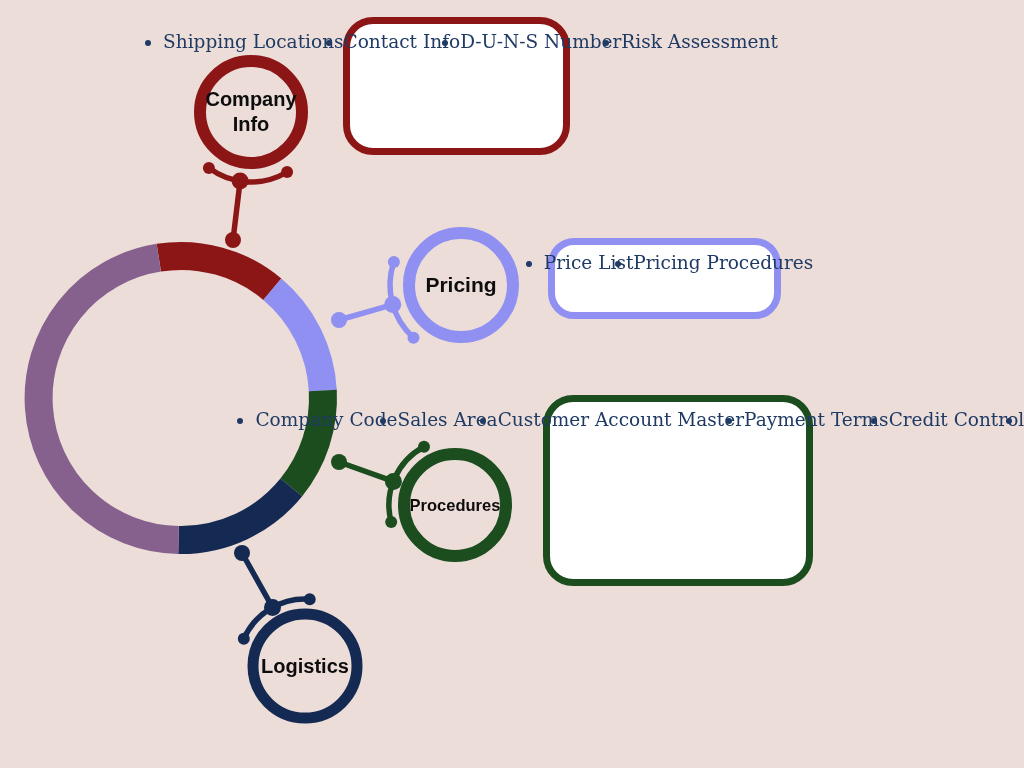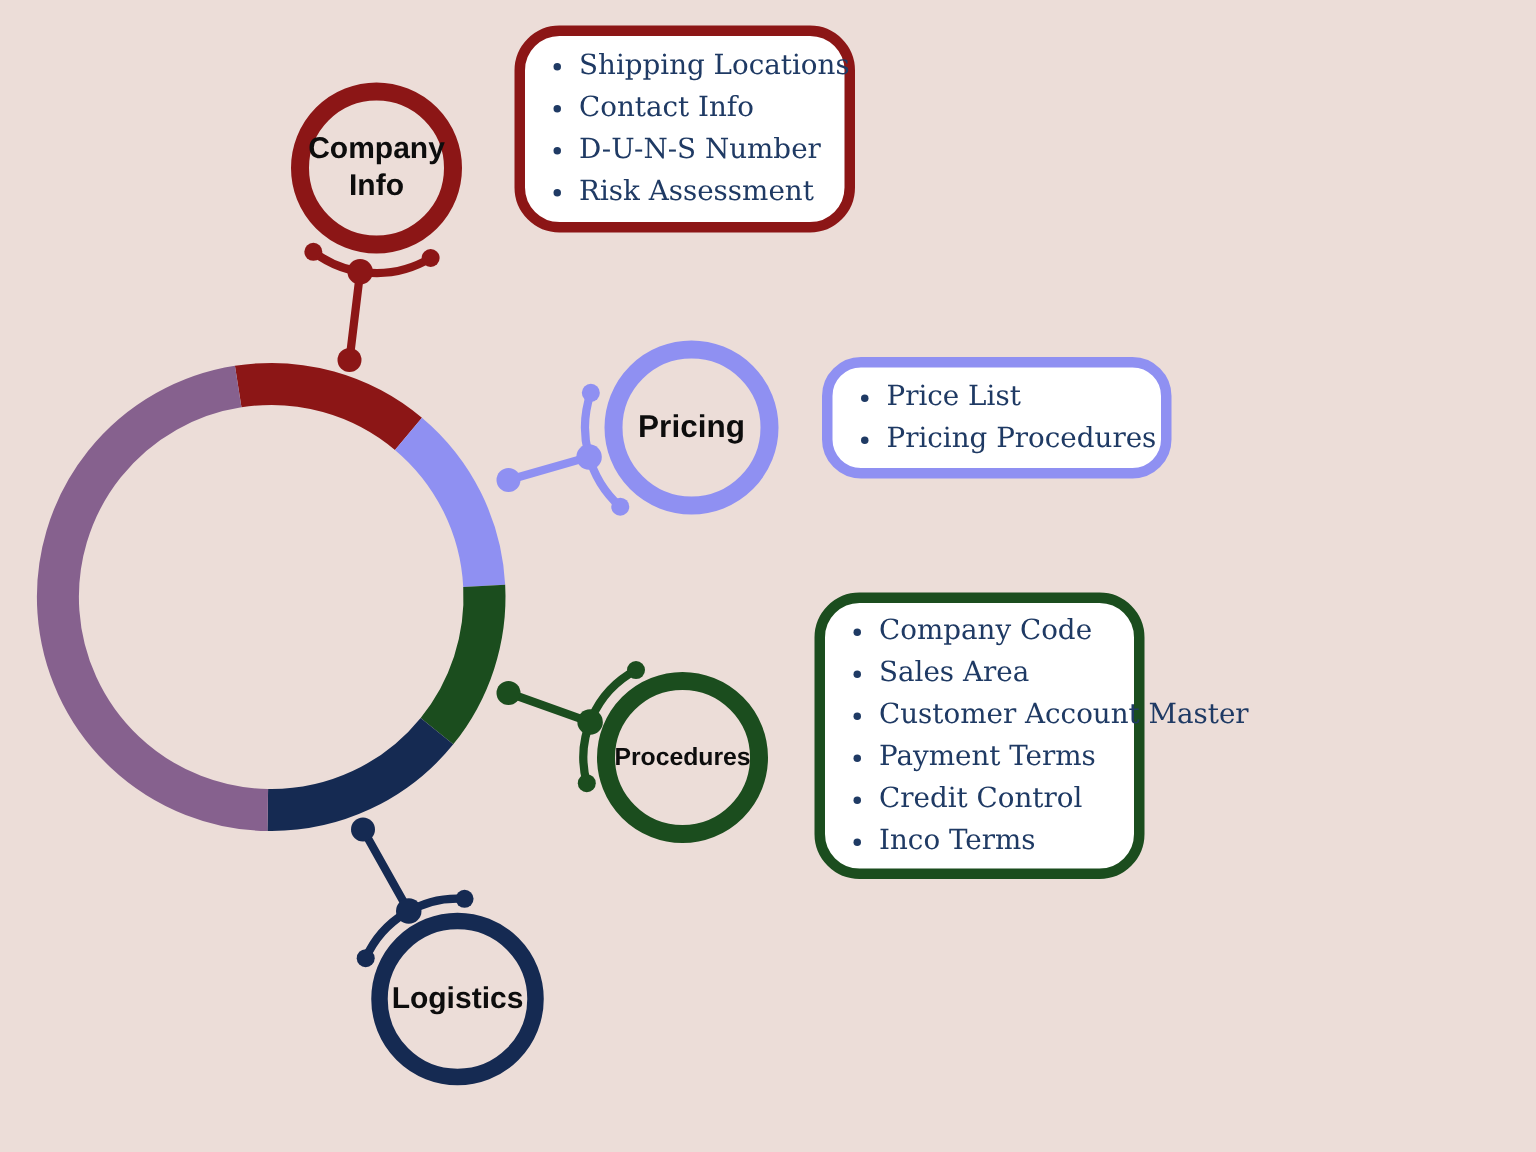--- a/index.html
+++ b/index.html
@@ -32,31 +32,31 @@
   .label-logistics{left:235px;top:646px;width:140px;height:40px;font-size:20px;}
 
   
   .box{
     position:absolute;background:#ffffff;box-sizing:border-box;
     border:7px solid #000;
   }
   .box ul{
     margin:0;height:100%;box-sizing:border-box;
     padding:4px 8px 4px 36px;
-    display:flex;flex-direction:column;justify-content:center;
+    display:flex;flex-direction:row;justify-content:center;
     list-style:disc outside;
   }
   .box li{
     font-family:"DejaVu Serif","Liberation Serif",serif;
     font-size:18.5px;line-height:28px;color:#1f3a64;
     white-space:nowrap;
   }
   .box-company{left:343px;top:17px;width:227px;height:138px;border-color:#8c1616;border-radius:30px;}
   .box-pricing{left:548px;top:238px;width:233px;height:81px;border-color:#8f90f2;border-radius:26px;}
-  .box-accounting{left:543px;top:395px;width:220px;height:191px;border-color:#1b4d1e;border-radius:30px;}
+  .box-accounting{left:543px;top:395px;width:270px;height:191px;border-color:#1b4d1e;border-radius:30px;}
   .box-logistics{left:397px;top:634px;width:226px;height:112px;border-color:#152a52;border-radius:30px;}
 </style>
 </head>
 <body>
 
 <div class="canvas">
 
   <svg class="diagram" width="1024" height="768" viewBox="0 0 1024 768">
 
     <g>

